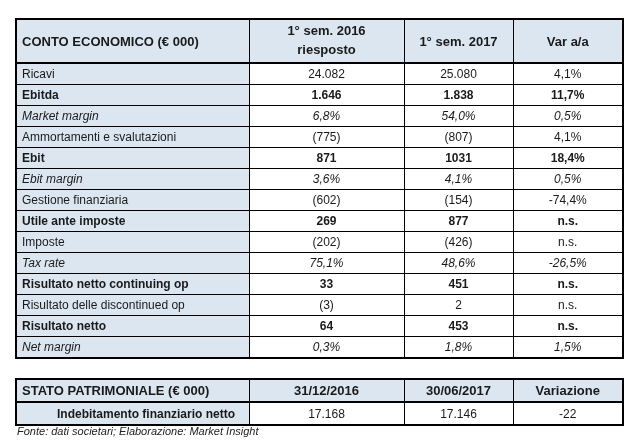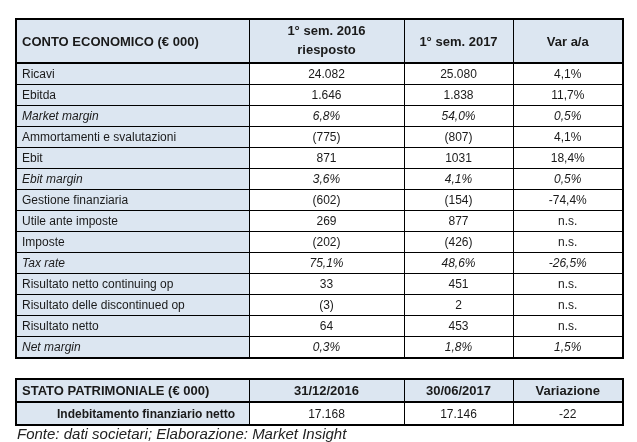--- a/index.html
+++ b/index.html
@@ -52,31 +52,31 @@
   .c-label {
     text-align: left;
     background: #dce6f1;
   }
   thead .c-num { text-align: center; }
   tbody .c-num {
     text-align: center;
     background: #ffffff;
     margin-top: 33px;
   }
-  tr.bold td { font-weight: normal; }
+  tr.bold td { font-weight: bold; }
   tr.italic td { font-style: italic; }
   tr.label-bold td.c-label { font-weight: bold; padding-left: 40px; }
 
   .hline { line-height: 1.45; }
 
   .source {
     position: absolute;
     left: 17px;
     top: 425px;
-    font-size: 15px;
+    font-size: 11px;
     font-style: italic;
     color: #222222;
   }
 </style>
 </head>
 <body>
 
 <div class="sheet">
 
   <table id="income-table">

